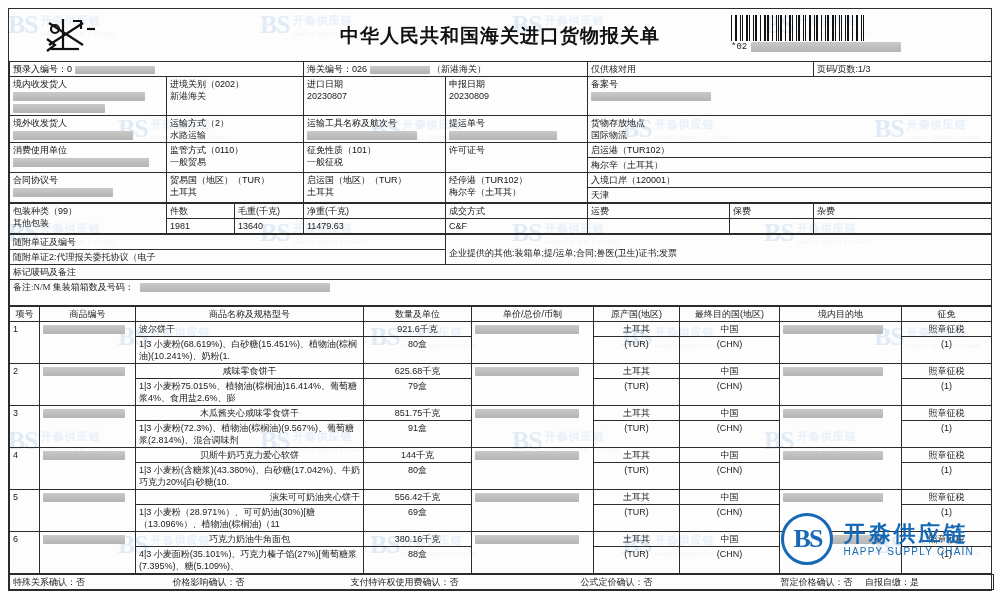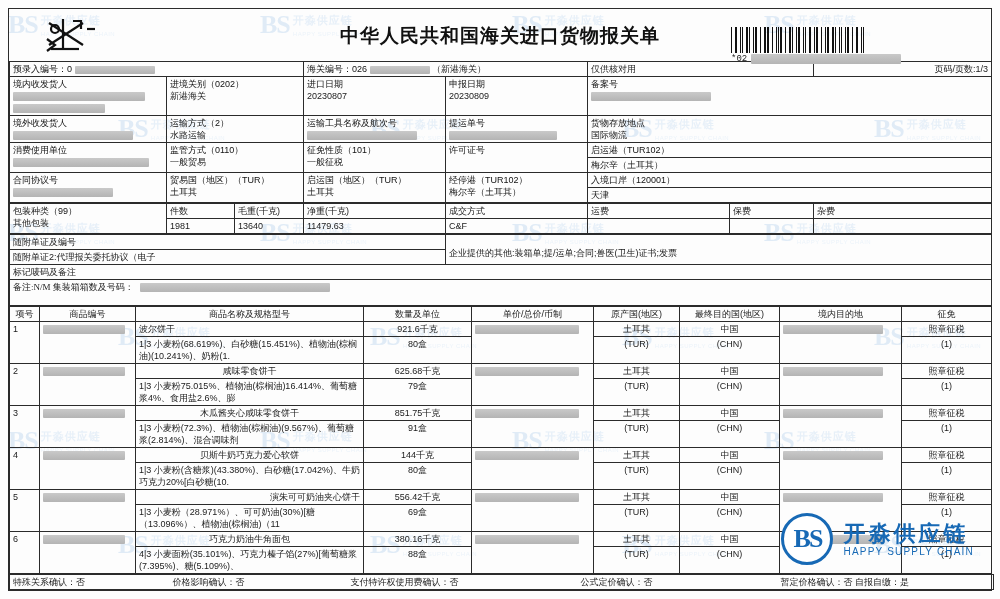--- a/index.html
+++ b/index.html
@@ -61,21 +61,21 @@
     font-size:19px;
     font-weight:bold;
     letter-spacing:1px;
     color:#111;
   }
   .logo-mark {
     position:absolute; left:34px; top:6px;
     width:70px; height:46px;
   }
   .barcode {
-    position:absolute; right:10px; top:18px;
+    position:absolute; right:10px; top:6px;
     width:250px; height:42px;
   }
   .bc-lines { display:flex; align-items:flex-end; height:26px; gap:1px; }
   .bc-lines i { display:block; width:1px; height:26px; background:#111; }
   .bc-lines i.w { width:2px; }
   .bc-lines i.g { background:transparent; }
   .bc-text { font-size:9px; font-family:"Liberation Mono", monospace; margin-top:1px; }
   .redact {
     background:linear-gradient(180deg,#c9c9c9,#b4b4b4);
     display:inline-block;
@@ -93,21 +93,21 @@
     padding:1px 3px;
     vertical-align:top;
     font-size:9px;
     line-height:12px;
     height:14px;
   }
   .lbl { color:#111; }
   .nb-l { border-left:0 !important; }
   .nb-r { border-right:0 !important; }
   .c { text-align:center; }
-  .r { text-align:right; }
+  .r { text-align:left; }
 
   
   table.goods { width:100%; border-collapse:collapse; table-layout:fixed; }
   table.goods th, table.goods td {
     border:1px solid #2b2b2b;
     font-size:9px;
     line-height:12px;
     padding:1px 3px;
     vertical-align:top;
     font-weight:normal;
@@ -723,21 +723,21 @@
           <col style="width:216px">
       </colgroup>
       <tbody>
           <tr>
         <td class="nb-r">特殊关系确认：否</td>
         <td class="nb-l nb-r">价格影响确认：否</td>
         <td class="nb-l nb-r">支付特许权使用费确认：否</td>
         <td class="nb-l nb-r">公式定价确认：否</td>
         <td class="nb-l">
           <span>暂定价格确认：否</span>
-          <span style="">自报自缴：是</span>
+          <span style="margin-left:10px;">自报自缴：是</span>
         </td>
       </tr>
     </tbody>
       </table>
 
   </div>
 
   <div class="brand">
     <div class="brand-circle">BS</div>
     <div class="brand-text">

